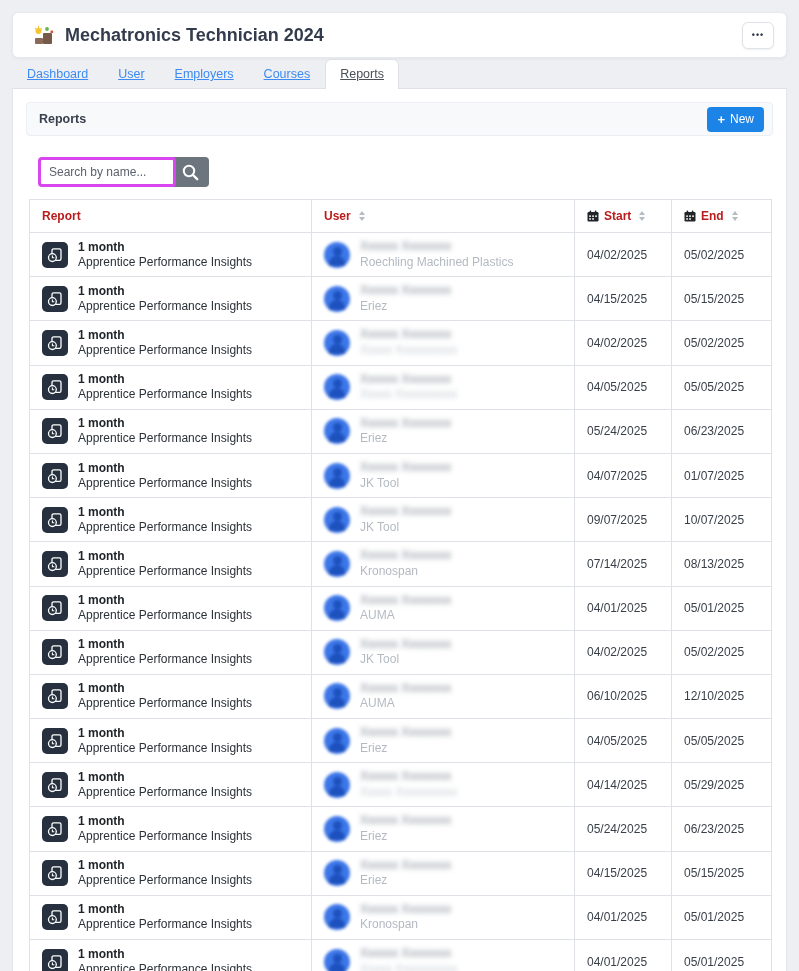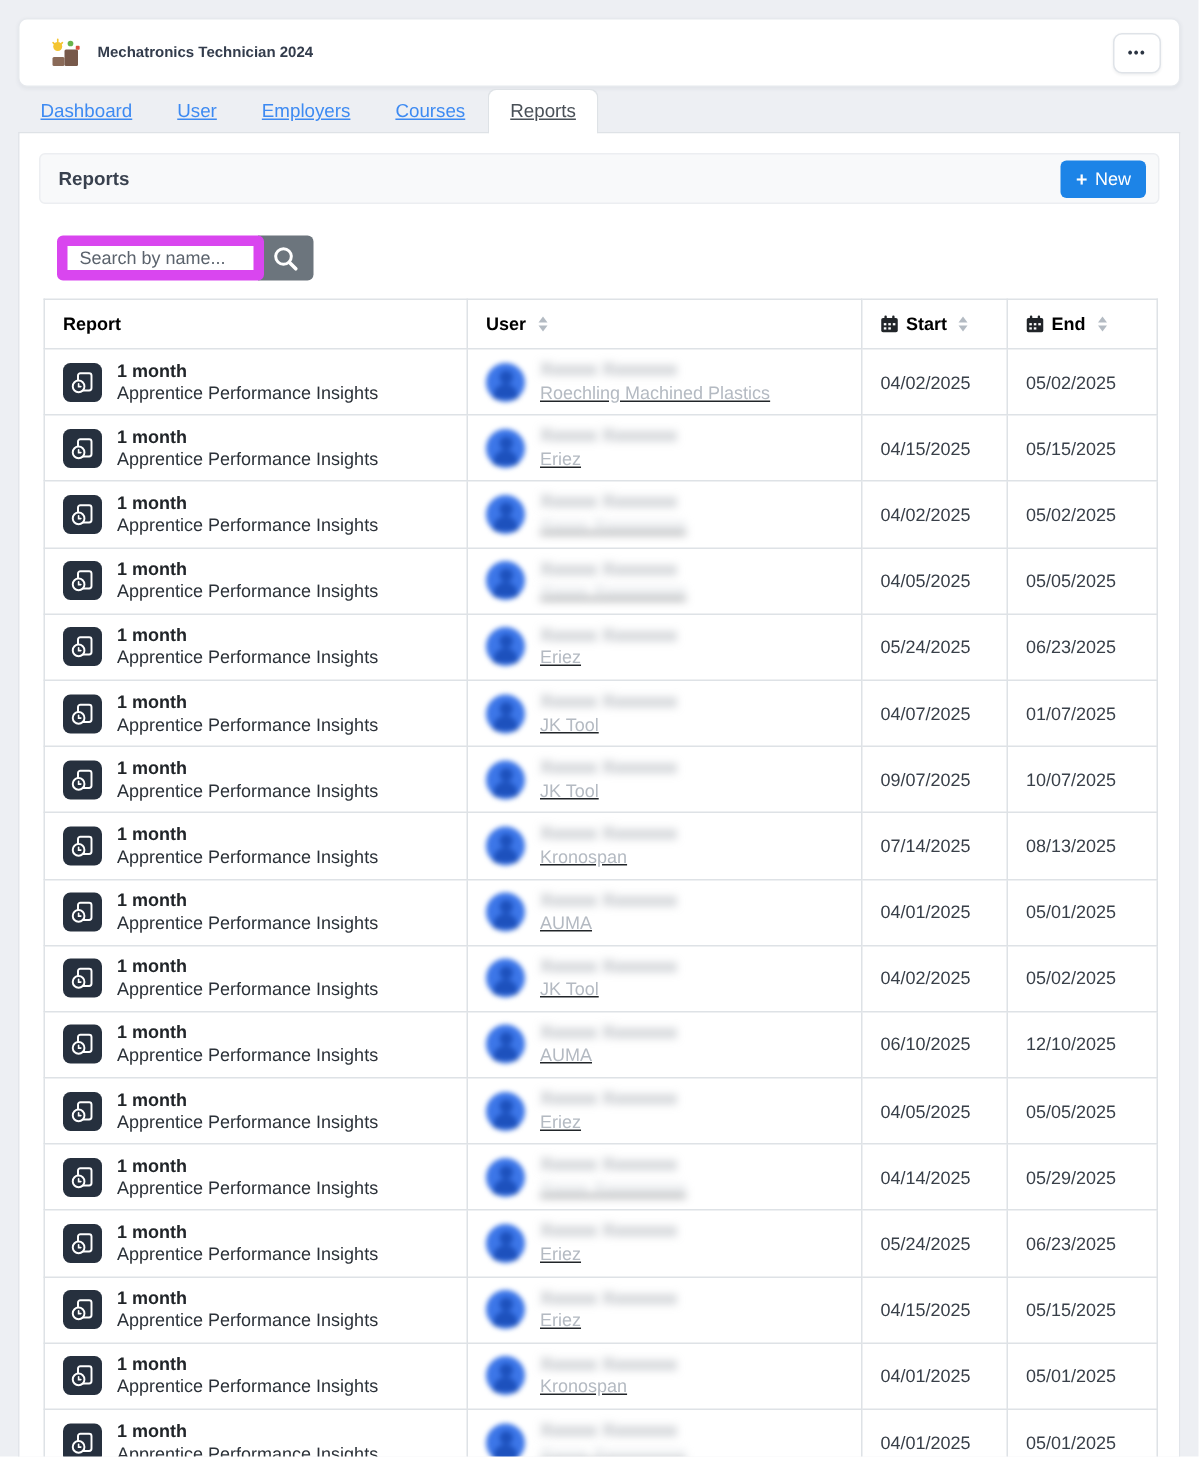--- a/index.html
+++ b/index.html
@@ -11,21 +11,21 @@
     position:relative;
   }
   
   .top-card {
     position:absolute; left:12px; top:12px; width:775px; height:46px;
     background:#ffffff; border:1px solid #e6e9ed; border-radius:6px;
     box-shadow:0 1px 3px rgba(40,50,70,.06);
     display:flex; align-items:center; padding:0 12px;
   }
   .app-icon { width:22px; height:22px; margin:0 10px 0 8px; flex:0 0 auto; }
-  .app-title { font-size:10px; font-weight:700; color:#333c4c; }
+  .app-title { font-size:18px; font-weight:700; color:#333c4c; }
   .dots-btn {
     margin-left:auto; width:32px; height:27px; background:#fff;
     border:1px solid #dfe3e8; border-radius:6px; cursor:pointer;
     box-shadow:0 1px 2px rgba(40,50,70,.08);
     font-size:9px; letter-spacing:1px; color:#2b3442; font-weight:700;
     display:flex; align-items:center; justify-content:center; line-height:1;
   }
   
   .tabbar {
     position:absolute; left:12px; top:61px; height:28px;
@@ -58,37 +58,37 @@
   .panel-title { font-size:12.5px; font-weight:700; color:#39414e; }
   .new-btn {
     margin-left:auto; background:#1d84e7; color:#fff; border:none; border-radius:4px;
     font-size:12px; font-family:inherit; padding:6px 10px; cursor:pointer;
     display:flex; align-items:center; gap:5px; line-height:1;
   }
   .new-btn .plus { font-size:13px; font-weight:700; line-height:1; }
   
   .search-row { margin:21px 0 0 25px; display:flex; align-items:center; }
   .search-input {
-    width:138px; height:30px; border:7px solid #d946ef; border-radius:4px;
+    width:138px; height:30px; border:3px solid #d946ef; border-radius:4px;
     padding:0 8px; font-size:12px; font-family:inherit; color:#3c434d;
     outline:none; position:relative; z-index:1; background:#fff;
   }
   .search-input::placeholder { color:#5b636d; }
   .search-btn {
     width:37px; height:30px; margin-left:-4px; border:none; cursor:pointer;
     background:#6c757d; border-radius:0 4px 4px 0;
     display:flex; align-items:center; justify-content:center;
   }
   
   .report-table {
     margin:12px 0 0 16px; width:742px; border-collapse:collapse; table-layout:fixed;
     font-size:12px;
   }
   .report-table th, .report-table td { border:1px solid #dee2e6; text-align:left; }
-  .report-table th { padding:9px 12px; font-weight:700; color:#000000; }
+  .report-table th { padding:9px 12px; font-weight:700; color:#b91c1c; }
   .report-table td { padding:6px 12px; height:43px; vertical-align:middle; }
   .col-report { width:282px; } .col-user { width:263px; }
   .col-start { width:97px; } .col-end { width:100px; }
   .th-inner { display:flex; align-items:center; }
   .cal-icon { margin-right:5px; flex:0 0 auto; display:inline-flex; }
   .sort {
     display:inline-flex; flex-direction:column; gap:2px; margin-left:8px;
   }
   .sort::before {
     content:""; width:0; height:0;
@@ -116,21 +116,21 @@
     position:relative; filter:blur(1.6px);
   }
   .avatar .head {
     position:absolute; left:8.5px; top:5px; width:9px; height:9px; border-radius:50%;
     background:#174bb5; opacity:.85;
   }
   .avatar .torso {
     position:absolute; left:5px; top:14px; width:16px; height:10px;
     border-radius:8px 8px 0 0; background:#174bb5; opacity:.85;
   }
-  .user-text { margin-left:10px; line-height:1.3;text-decoration:underline; }
+  .user-text { margin-left:10px; line-height:1.3; }
   .blur-name { color:#868d97; filter:blur(2.8px); display:inline-block; }
   .company { color:#b4bac2; }
   .company.redacted { color:#c6ccd3; filter:blur(2.8px); }
   .date-cell { color:#383f48; }
 </style>
 </head>
 <body>
 
 <div class="top-card">
   <span class="app-icon">

